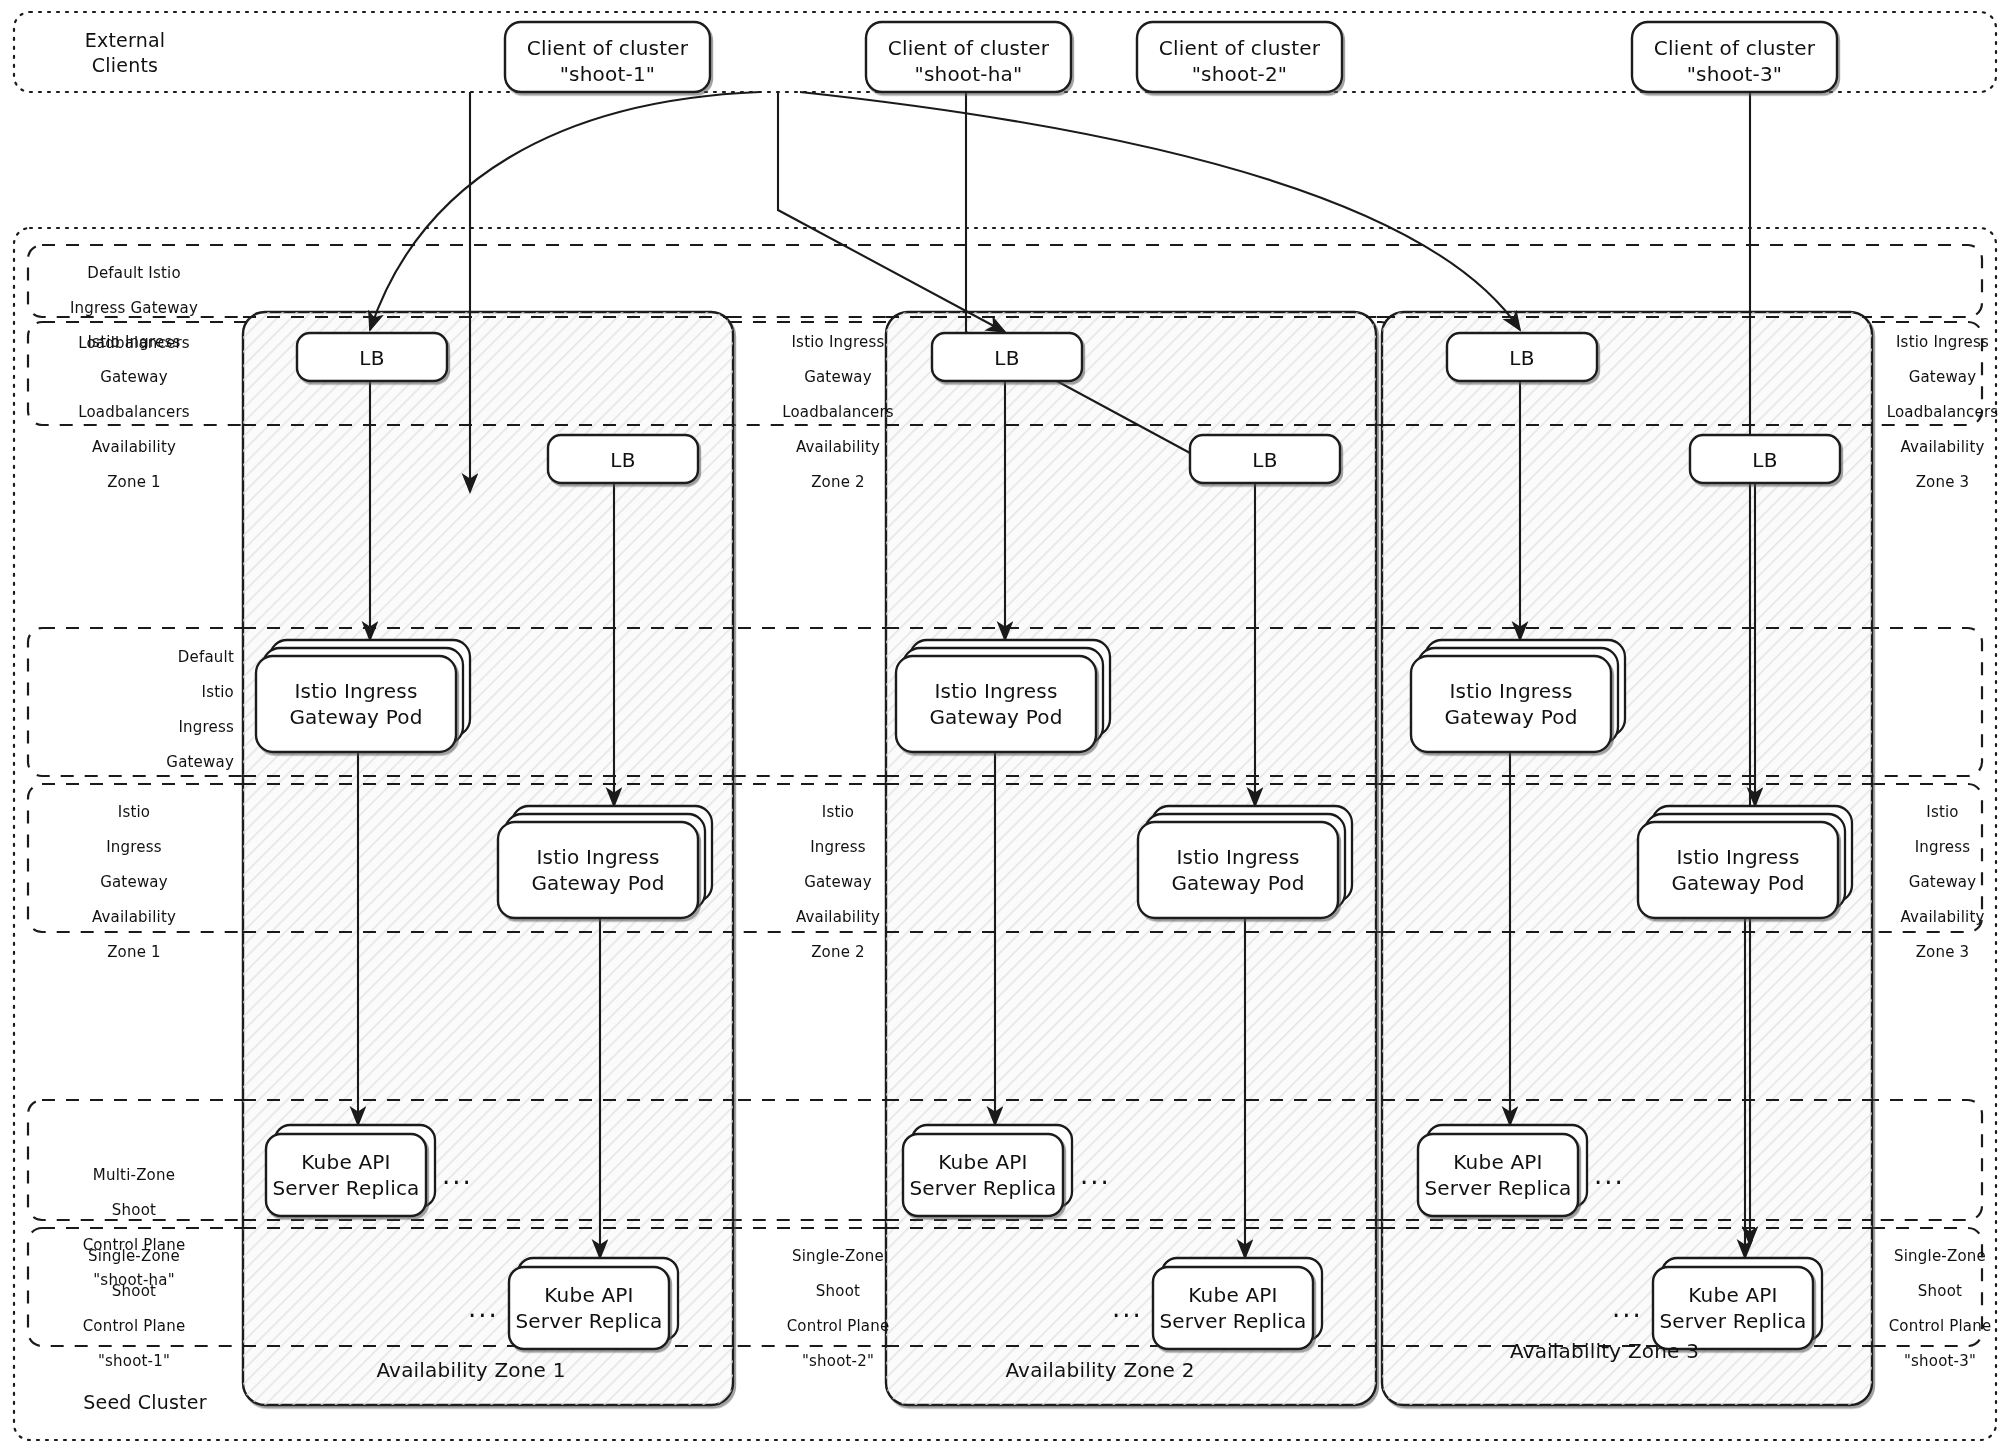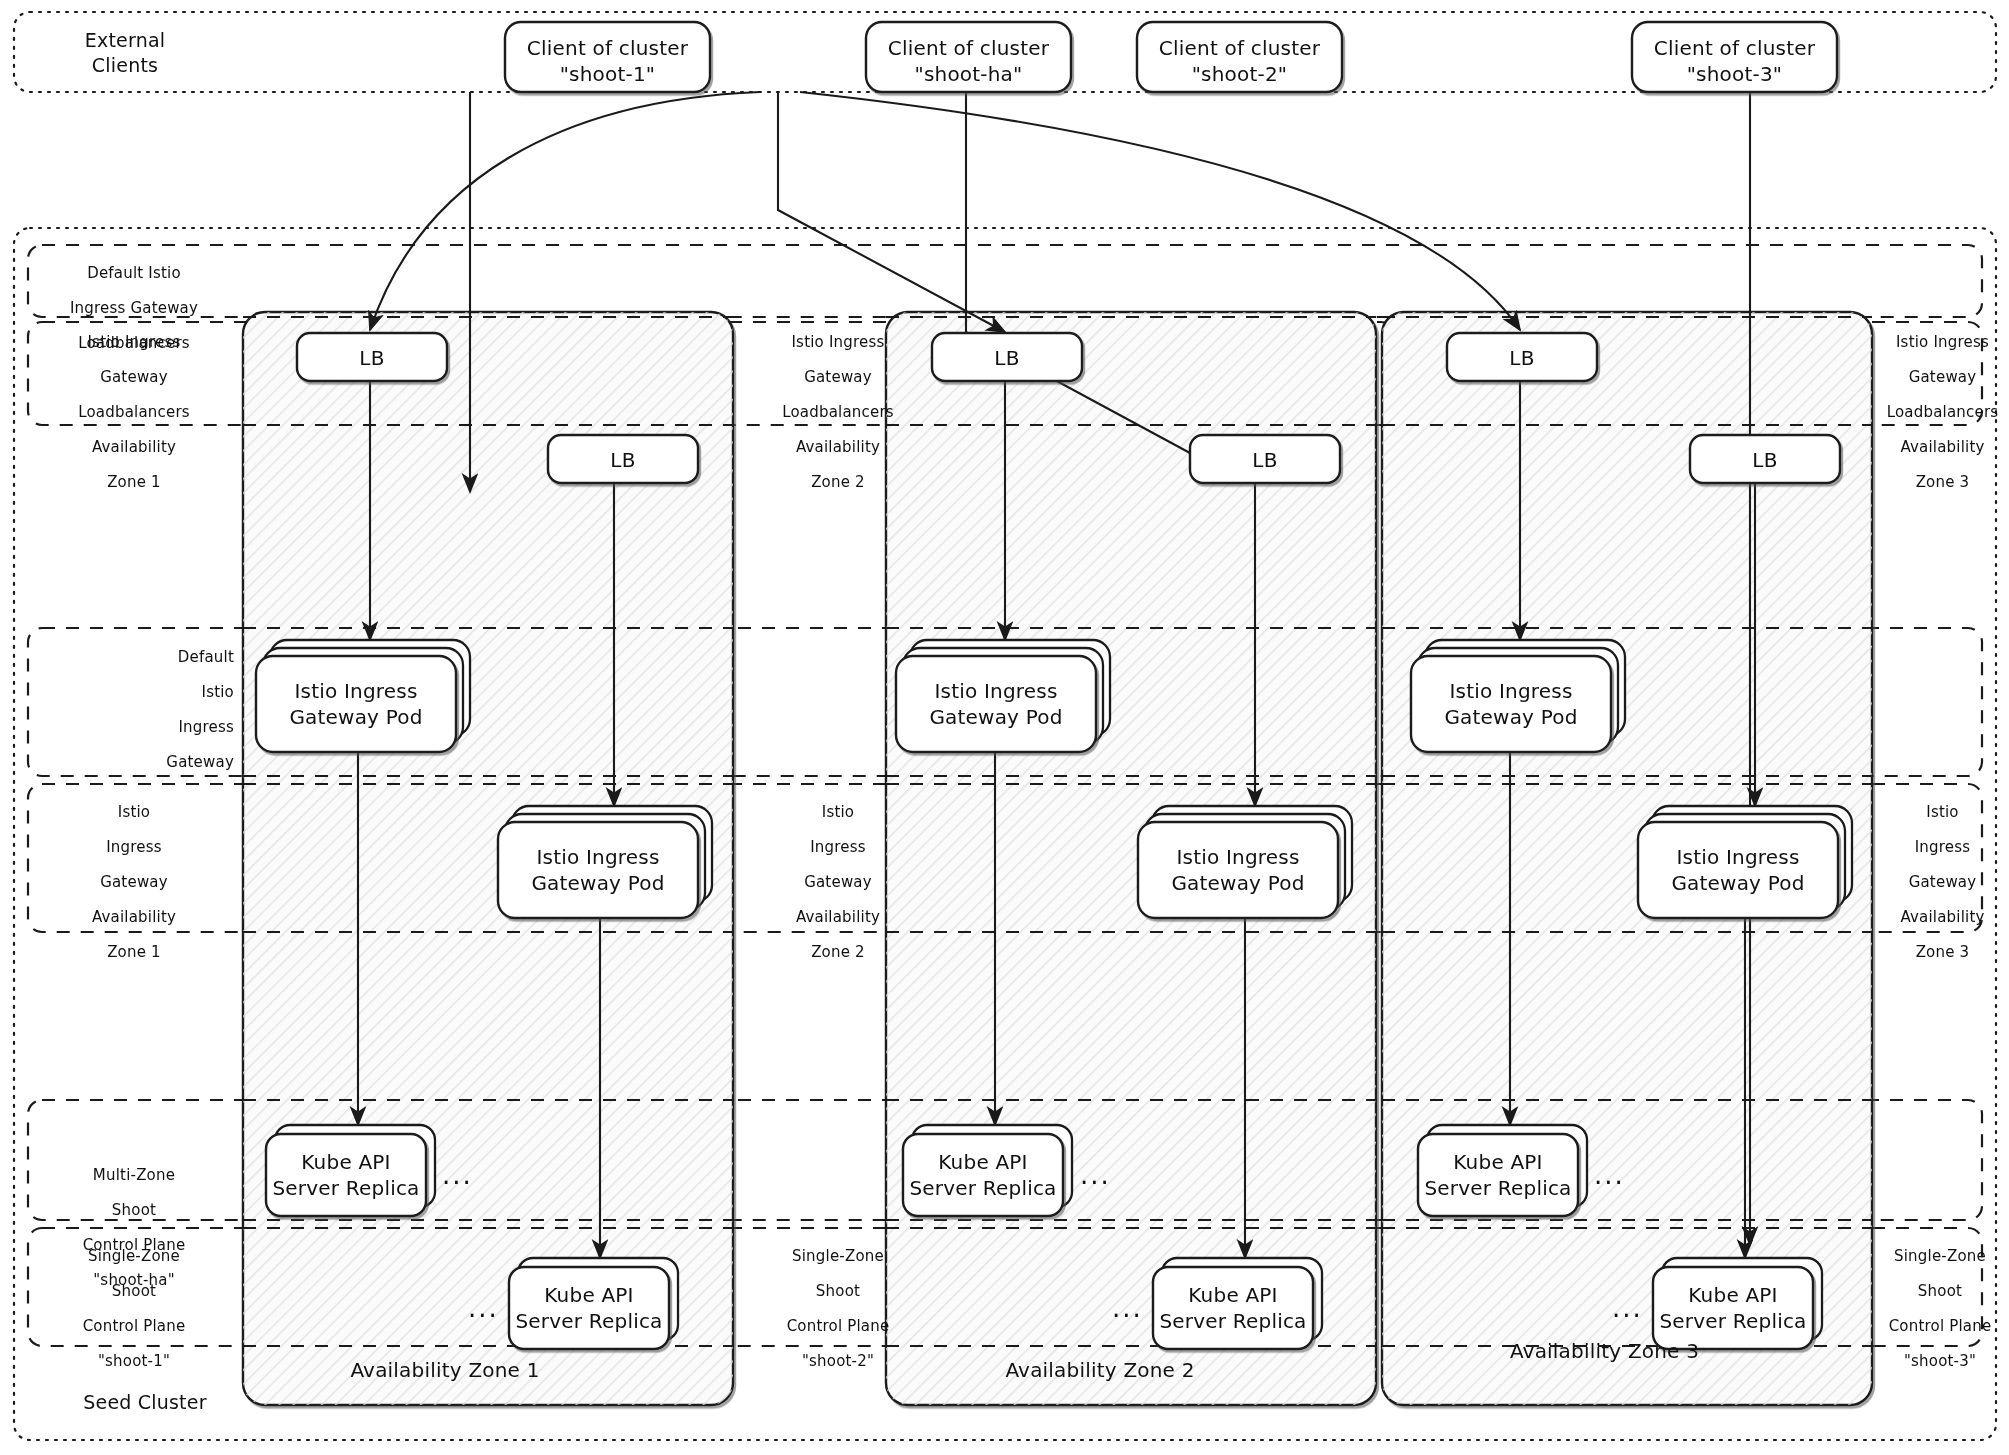--- a/index.html
+++ b/index.html
@@ -395,17 +395,17 @@
   <div class="lbl node-lbl" style="left:1653px; top:1282px; width:160px;">Kube API
 Server Replica</div>
 
   <div class="ellipsis" style="left:442px; top:1160px;">...</div>
   <div class="ellipsis" style="left:468px; top:1293px;">...</div>
   <div class="ellipsis" style="left:1080px; top:1160px;">...</div>
   <div class="ellipsis" style="left:1112px; top:1293px;">...</div>
   <div class="ellipsis" style="left:1594px; top:1160px;">...</div>
   <div class="ellipsis" style="left:1612px; top:1293px;">...</div>
 
-  <div class="lbl zone-lbl" style="left:229px; top:1358px; width:432px;">Availability Zone 1</div>
+  <div class="lbl zone-lbl" style="left:255px; top:1358px; width:432px;">Availability Zone 1</div>
   <div class="lbl zone-lbl" style="left:886px; top:1358px; width:428px;">Availability Zone 2</div>
   <div class="lbl zone-lbl" style="left:1382px; top:1339px; width:445px;">Availability Zone 3</div>
 
 </div>
 
 </body></html>

